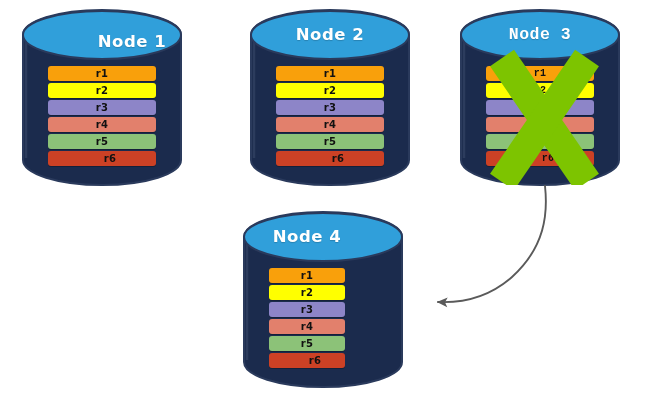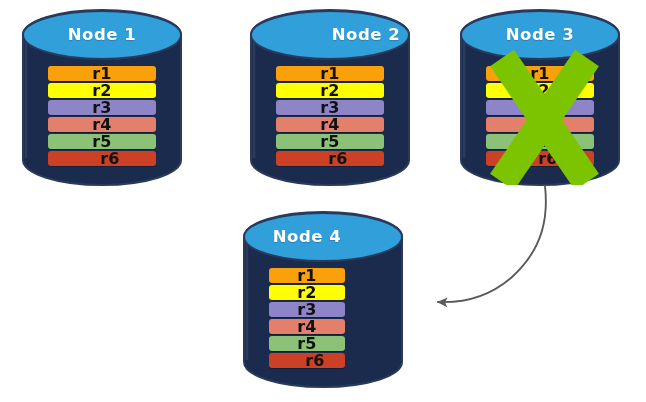--- a/index.html
+++ b/index.html
@@ -58,21 +58,21 @@
     height: 15px;
     margin-bottom: 2px;
     border-radius: 3px;
     display: flex;
     align-items: center;
     justify-content: center;
     box-shadow: 0 1px 0 rgba(0,0,0,0.25);
   }
   .row:last-child { margin-bottom: 0; padding-left: 16px; }
   .row-label {
-    font-size: 16px;
+    font-size: 10px;
     font-weight: bold;
     color: #111111;
     line-height: 1;
     letter-spacing: 0.2px;
   }
 
   
   .x-mark {
     position: absolute;
     pointer-events: none;
@@ -94,21 +94,21 @@
 
 <div id="diagram-canvas">
 
   <div id="nodes-layer">
       <div class="node" style="left: 22px; top: 10px; width: 160px; height: 175px;">
         <svg class="node-svg" width="160" height="175" viewBox="0 0 160 175">
           <path d="M 1 25 L 1 150 A 79 25 0 0 0 159 150 L 159 25 A 79 25 0 0 0 1 25 Z" fill="#1B2B4D" stroke="#2A3A5C" stroke-width="2"></path>
           <path d="M 4 29 L 4 148" stroke="#3B4A6B" stroke-width="2.5" opacity="0.55" fill="none"></path>
           <ellipse cx="80" cy="25" rx="79" ry="24" fill="#309FDA" stroke="#2A3A5C" stroke-width="2"></ellipse>
         </svg>
-        <div class="node-title" style="top: 15px; color: rgb(255, 255, 255);">Node  1</div>
+        <div class="node-title" style="top: 22px; color: rgb(255, 255, 255); padding-left: 30px;">Node  1</div>
         <div class="rows" style="top: 56px; padding-left: 26px; padding-right: 26px; box-sizing: border-box;">
           <div class="row" style="background: rgb(249, 160, 11);">
             <span class="row-label">r1</span>
           </div>
           <div class="row" style="background: rgb(255, 255, 0);">
             <span class="row-label">r2</span>
           </div>
           <div class="row" style="background: rgb(141, 133, 200);">
             <span class="row-label">r3</span>
           </div>
@@ -122,43 +122,43 @@
             <span class="row-label">r6</span>
           </div>
         </div>
       </div>
       <div class="node" style="left: 250px; top: 10px; width: 160px; height: 175px;">
         <svg class="node-svg" width="160" height="175" viewBox="0 0 160 175">
           <path d="M 1 25 L 1 150 A 79 25 0 0 0 159 150 L 159 25 A 79 25 0 0 0 1 25 Z" fill="#1B2B4D" stroke="#2A3A5C" stroke-width="2"></path>
           <path d="M 4 29 L 4 148" stroke="#3B4A6B" stroke-width="2.5" opacity="0.55" fill="none"></path>
           <ellipse cx="80" cy="25" rx="79" ry="24" fill="#309FDA" stroke="#2A3A5C" stroke-width="2"></ellipse>
         </svg>
-        <div class="node-title" style="top: 15px; color: rgb(255, 255, 255); padding-left: 36px;">Node  2</div>
-        <div class="rows" style="top: 56px; padding-left: 26px; padding-right: 26px; box-sizing: border-box;">
-          <div class="row" style="background: rgb(249, 160, 11);">
-            <span class="row-label">r1</span>
-          </div>
-          <div class="row" style="background: rgb(255, 255, 0);">
-            <span class="row-label">r2</span>
-          </div>
-          <div class="row" style="background: rgb(141, 133, 200);">
-            <span class="row-label">r3</span>
-          </div>
-          <div class="row" style="background: rgb(226, 128, 108);">
-            <span class="row-label">r4</span>
-          </div>
-          <div class="row" style="background: rgb(140, 194, 120);">
-            <span class="row-label">r5</span>
-          </div>
-          <div class="row" style="background: rgb(204, 65, 37);">
-            <span class="row-label">r6</span>
-          </div>
-        </div>
-      </div>
-      <div class="node" style="left: 460px; top: 10px; width: 160px; height: 175px;">
+        <div class="node-title" style="top: 15px; color: rgb(255, 255, 255);">Node  2</div>
+        <div class="rows" style="top: 56px; padding-left: 26px; padding-right: 26px; box-sizing: border-box;">
+          <div class="row" style="background: rgb(249, 160, 11);">
+            <span class="row-label">r1</span>
+          </div>
+          <div class="row" style="background: rgb(255, 255, 0);">
+            <span class="row-label">r2</span>
+          </div>
+          <div class="row" style="background: rgb(141, 133, 200);">
+            <span class="row-label">r3</span>
+          </div>
+          <div class="row" style="background: rgb(226, 128, 108);">
+            <span class="row-label">r4</span>
+          </div>
+          <div class="row" style="background: rgb(140, 194, 120);">
+            <span class="row-label">r5</span>
+          </div>
+          <div class="row" style="background: rgb(204, 65, 37);">
+            <span class="row-label">r6</span>
+          </div>
+        </div>
+      </div>
+      <div class="node" style="left: 460px; top: 10px; width: 160px; height: 175px; font-family: Liberation Mono, monospace;">
         <svg class="node-svg" width="160" height="175" viewBox="0 0 160 175">
           <path d="M 1 25 L 1 150 A 79 25 0 0 0 159 150 L 159 25 A 79 25 0 0 0 1 25 Z" fill="#1B2B4D" stroke="#2A3A5C" stroke-width="2"></path>
           <path d="M 4 29 L 4 148" stroke="#3B4A6B" stroke-width="2.5" opacity="0.55" fill="none"></path>
           <ellipse cx="80" cy="25" rx="79" ry="24" fill="#309FDA" stroke="#2A3A5C" stroke-width="2"></ellipse>
         </svg>
         <div class="node-title" style="top: 15px; color: rgb(255, 255, 255);">Node  3</div>
         <div class="rows" style="top: 56px; padding-left: 26px; padding-right: 26px; box-sizing: border-box;">
           <div class="row" style="background: rgb(249, 160, 11);">
             <span class="row-label">r1</span>
           </div>

